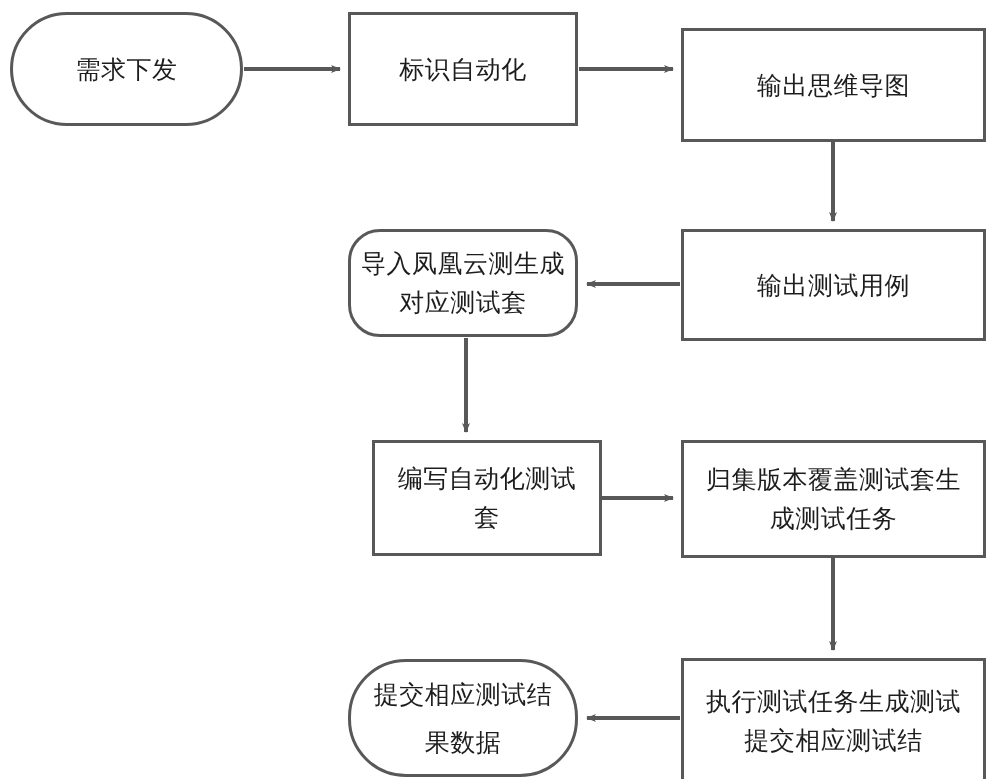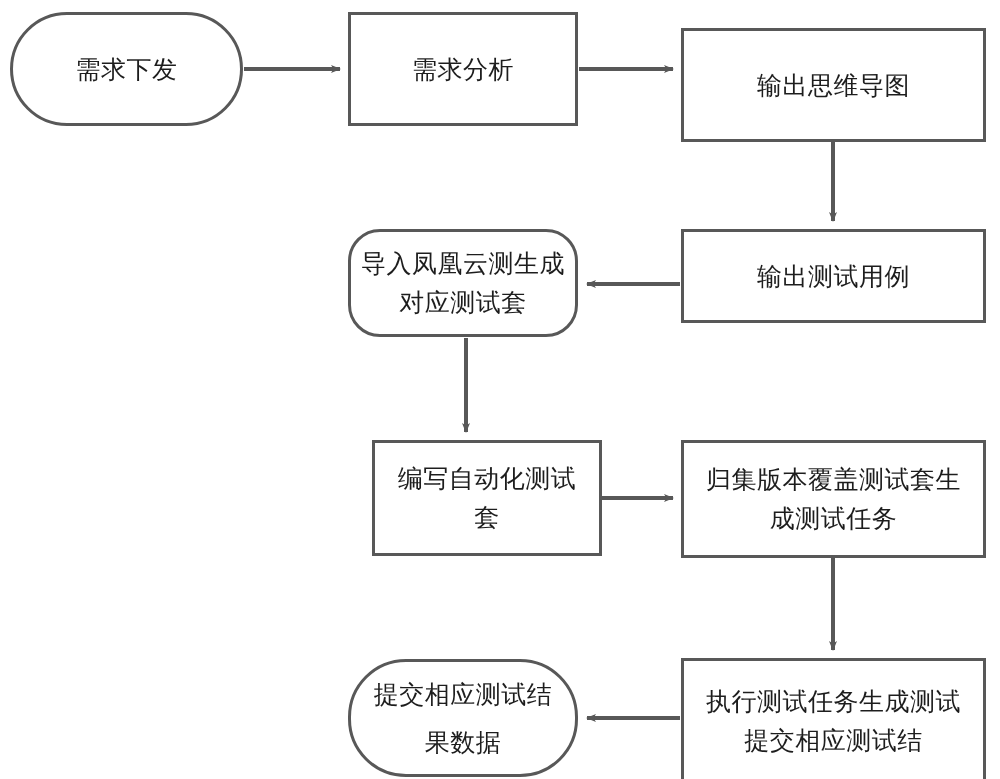--- a/index.html
+++ b/index.html
@@ -48,21 +48,21 @@
   .node .line {
     display: block;
     white-space: nowrap;
   }
   
   #n-req-issue   { left: 10px;  top: 12px;  width: 233px; height: 114px; }
   #n-req-analyze { left: 348px; top: 12px;  width: 230px; height: 114px; }
   #n-mindmap     { left: 681px; top: 28px;  width: 305px; height: 114px; text-align: right; }
   
   #n-import-suite{ left: 348px; top: 229px; width: 230px; height: 108px; border-radius: 32px; }
-  #n-testcase    { left: 681px; top: 229px; width: 305px; height: 94px; }
+  #n-testcase    { left: 681px; top: 229px; width: 305px; height: 112px; }
   
   #n-write-auto  { left: 348px; top: 440px; width: 230px; height: 116px; margin-left: 24px; }
   #n-collect-task{ left: 681px; top: 440px; width: 305px; height: 118px; }
   
   #n-submit      { left: 348px; top: 659px; width: 230px; height: 118px; border-radius: 58px; gap: 9px; }
   #n-exec-task   { left: 681px; top: 658px; width: 305px; height: 125px; }
 </style>
 </head>
 <body>
 
@@ -112,21 +112,21 @@
     <g>
       <line x1="680" y1="718" x2="587" y2="718" stroke="#585858" stroke-width="4" marker-end="url(#arrowL)"></line>
     </g>
   </svg>
 
   <div class="node stadium" id="n-req-issue">
     <span class="line">需求下发</span>
   </div>
 
   <div class="node" id="n-req-analyze">
-    <span class="line">需求分析</span>
+    <span class="line">标识自动化</span>
   </div>
 
   <div class="node" id="n-mindmap">
     <span class="line">输出思维导图</span>
   </div>
 
   <div class="node" id="n-testcase">
     <span class="line">输出测试用例</span>
   </div>
 

